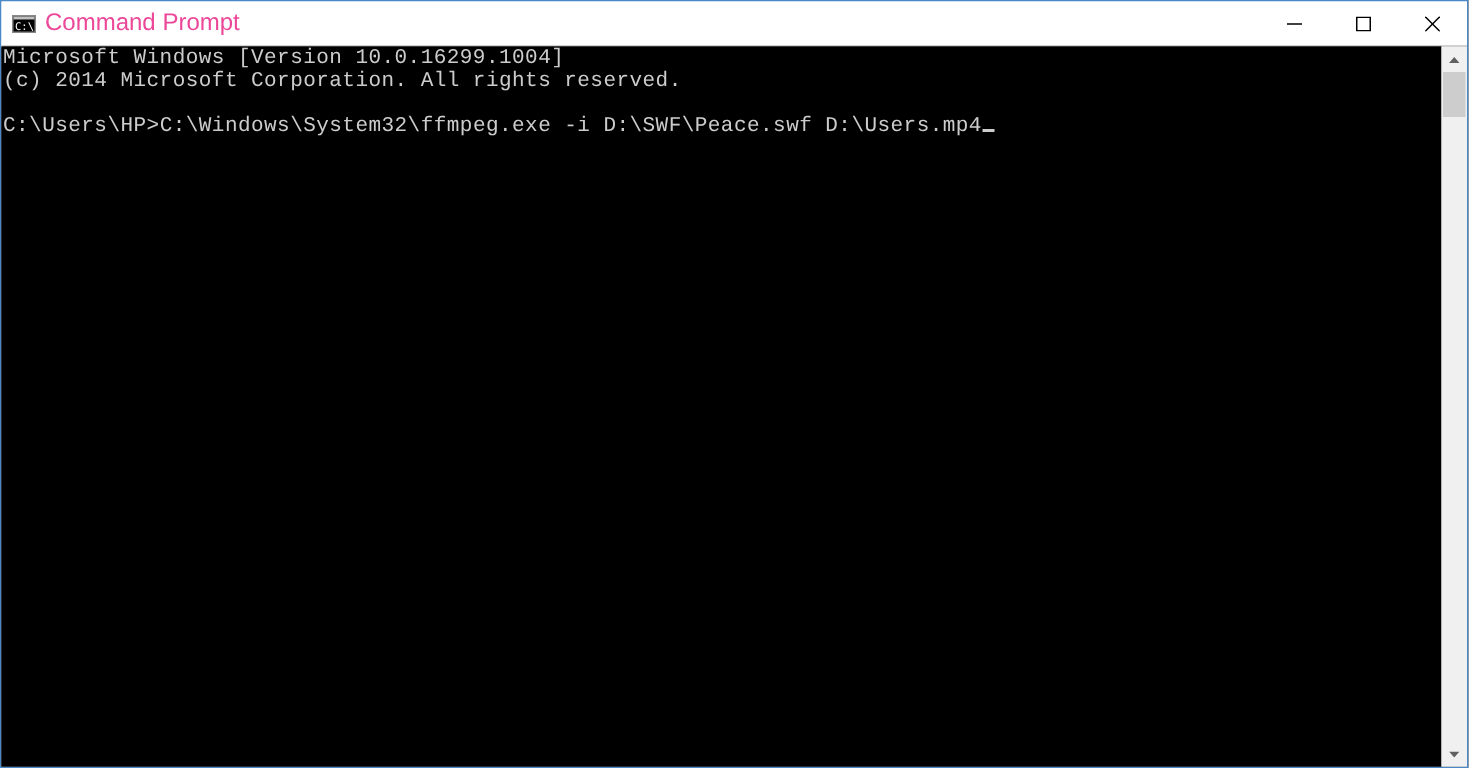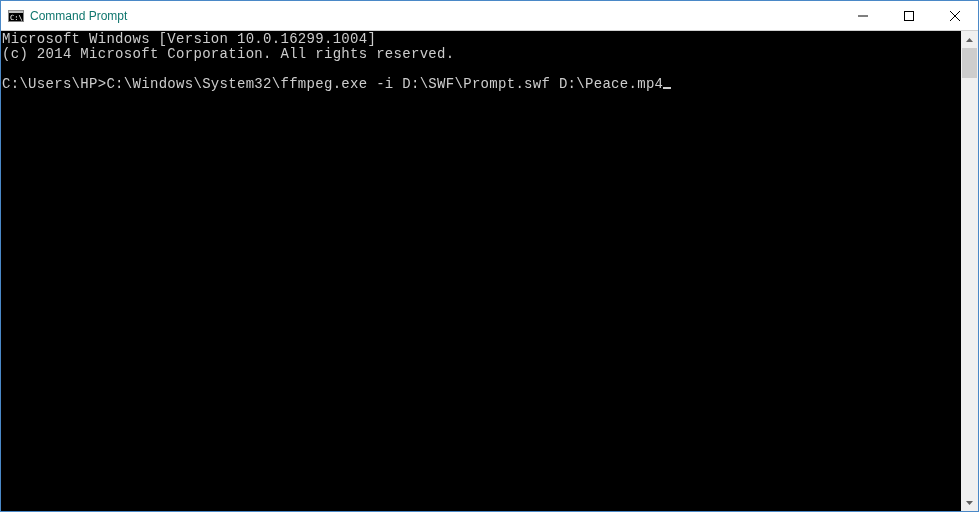--- a/index.html
+++ b/index.html
@@ -22,22 +22,22 @@
   .titlebar-icon {
     width: 16px;
     height: 16px;
     margin-left: 7px;
     margin-right: 6px;
     display: flex;
     align-items: center;
     justify-content: center;
   }
   .titlebar-title {
-    font-size: 12px;
-    color: #0f766e;
+    font-size: 16px;
+    color: #ec4899;
     flex: 0 0 auto;
   }
   .titlebar-spacer { flex: 1; }
   .titlebar-controls { display: flex; height: 100%; }
   .titlebar-btn {
     width: 46px;
     height: 100%;
     display: flex;
     align-items: center;
     justify-content: center;
@@ -134,21 +134,21 @@
           <line x1="10" y1="0" x2="0" y2="10" stroke="#000" stroke-width="1"></line>
         </svg>
       </button>
     </div>
   </div>
 
   <div class="client">
     <div class="terminal"><span class="line">Microsoft Windows [Version 10.0.16299.1004]</span>
 <span class="line">(c) 2014 Microsoft Corporation. All rights reserved.</span>
 <span class="line"></span>
-<span class="line"><span>C:\Users\HP&gt;</span><span>C:\Windows\System32\ffmpeg.exe -i D:\SWF\Prompt.swf D:\Peace.mp4</span><span class="cursor"></span></span></div>
+<span class="line"><span>C:\Users\HP&gt;</span><span>C:\Windows\System32\ffmpeg.exe -i D:\SWF\Peace.swf D:\Users.mp4</span><span class="cursor"></span></span></div>
 
     <div class="scrollbar">
       <div class="sb-btn">
         <svg width="7" height="4" viewBox="0 0 7 4">
           <polygon points="3.5,0 7,4 0,4" fill="#606060"></polygon>
         </svg>
       </div>
       <div class="sb-track">
         <div class="sb-thumb"></div>
       </div>

